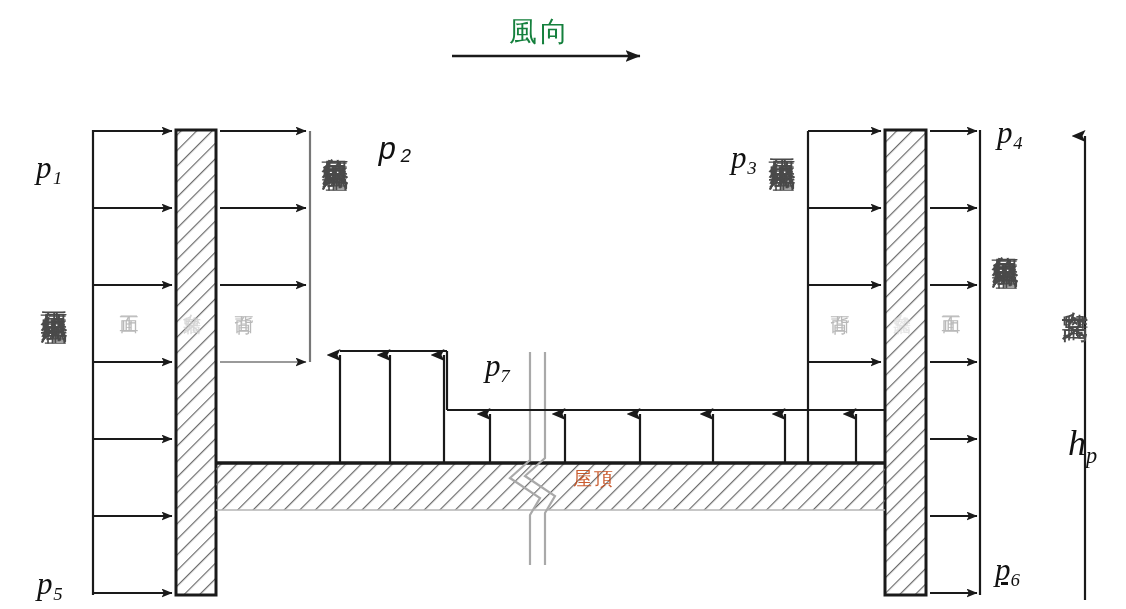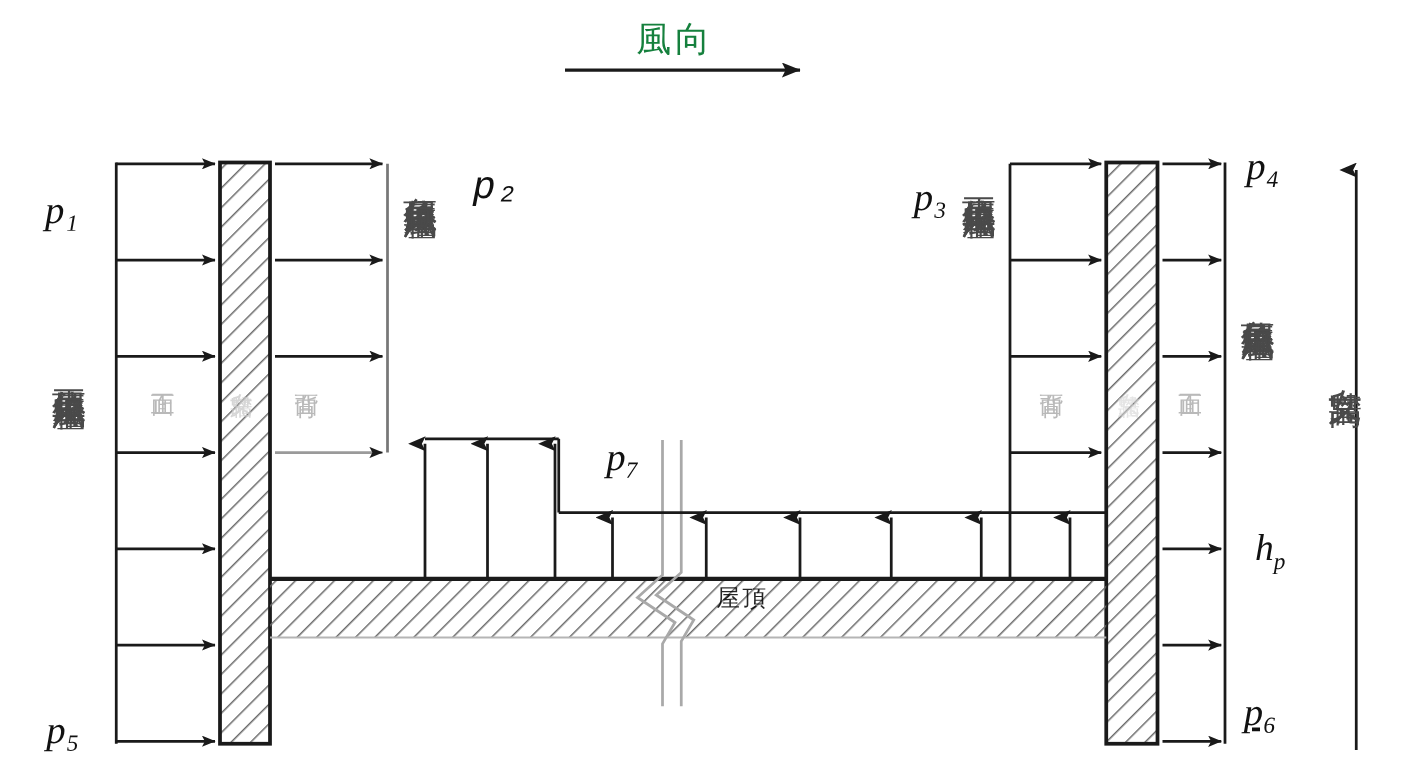--- a/index.html
+++ b/index.html
@@ -182,21 +182,21 @@
   <div class="plabel" style="left:731px; top:140px;">p₃</div>
 
   <div class="plabel" style="left:997px; top:115px;">p₄</div>
 
   <div class="plabel" style="left:37px; top:566px;">p₅</div>
 
   <div class="plabel" style="left:995px; top:552px;text-decoration:underline;">p₆</div>
 
   <div class="plabel" style="left:485px; top:348px;">p₇</div>
 
-  <div class="plabel" style="left:1004px; top:422px; font-size:30px;">h<sub style="font-style:italic;">p</sub></div>
+  <div class="plabel" style="left:1068px; top:422px; font-size:36px;">h<sub style="font-style:italic;">p</sub></div>
 
   <div class="vlabel" style="left:41px; top:290px; font-size:27px;">正值屋頂外牆風壓</div>
 
   <div class="vlabel" style="left:322px; top:137px; font-size:27px;">負值屋頂外牆風壓</div>
 
   <div class="vlabel" style="left:769px; top:137px; font-size:27px;">正值屋頂外牆風壓</div>
 
   <div class="vlabel" style="left:992px; top:235px; font-size:27px;">負值屋頂外牆風壓</div>
 
   <div class="vlabel" style="left:1062px; top:290px; font-size:27px;">女兒牆高</div>
@@ -206,15 +206,15 @@
   <div class="vlabel vlabel-faint" style="left:235px; top:300px; font-size:19px;">背面</div>
 
   <div class="vlabel vlabel-faint" style="left:831px; top:300px; font-size:19px;">背面</div>
 
   <div class="vlabel vlabel-faint" style="left:942px; top:300px; font-size:19px;">正面</div>
 
   <div class="vlabel" style="left:183px; top:300px; font-size:18px; color:#c9c9c9; opacity:.75;">女兒牆</div>
 
   <div class="vlabel" style="left:893px; top:300px; font-size:18px; color:#d4d4d4; opacity:.6;">女兒牆</div>
 
-  <div class="hlabel" style="left:573px; top:466px; font-size:19px; color:#000000; opacity:.85; letter-spacing:2px;">屋頂</div>
+  <div class="hlabel" style="left:573px; top:466px; font-size:19px; color:#c2410c; opacity:.85; letter-spacing:2px;">屋頂</div>
 
 </div>
 
 </body></html>

